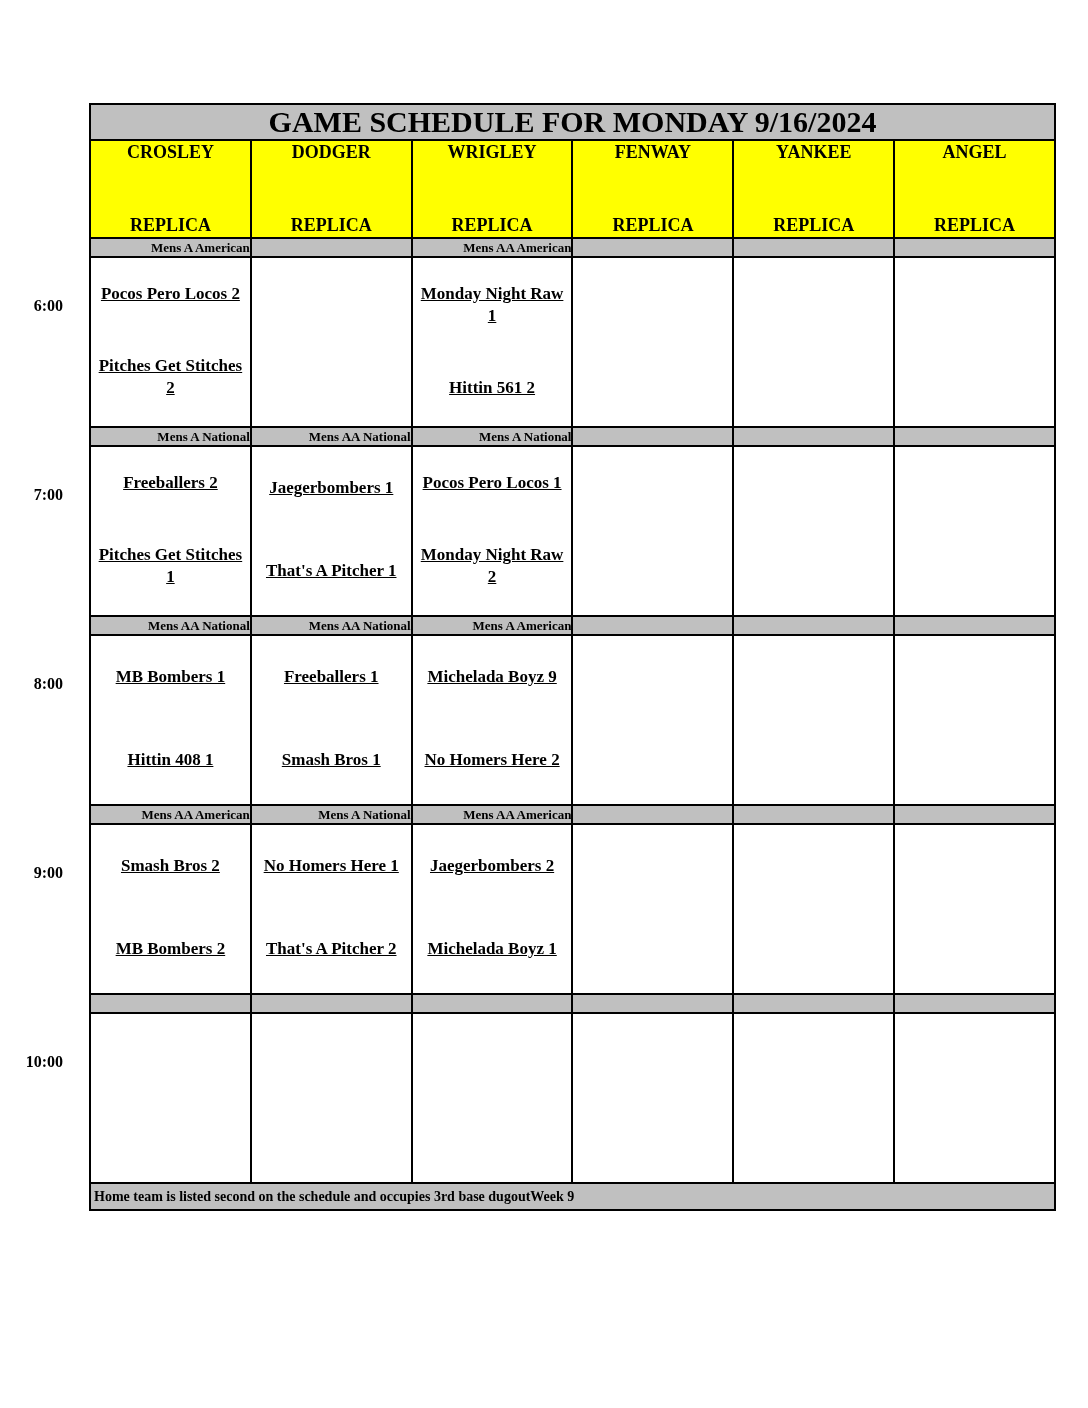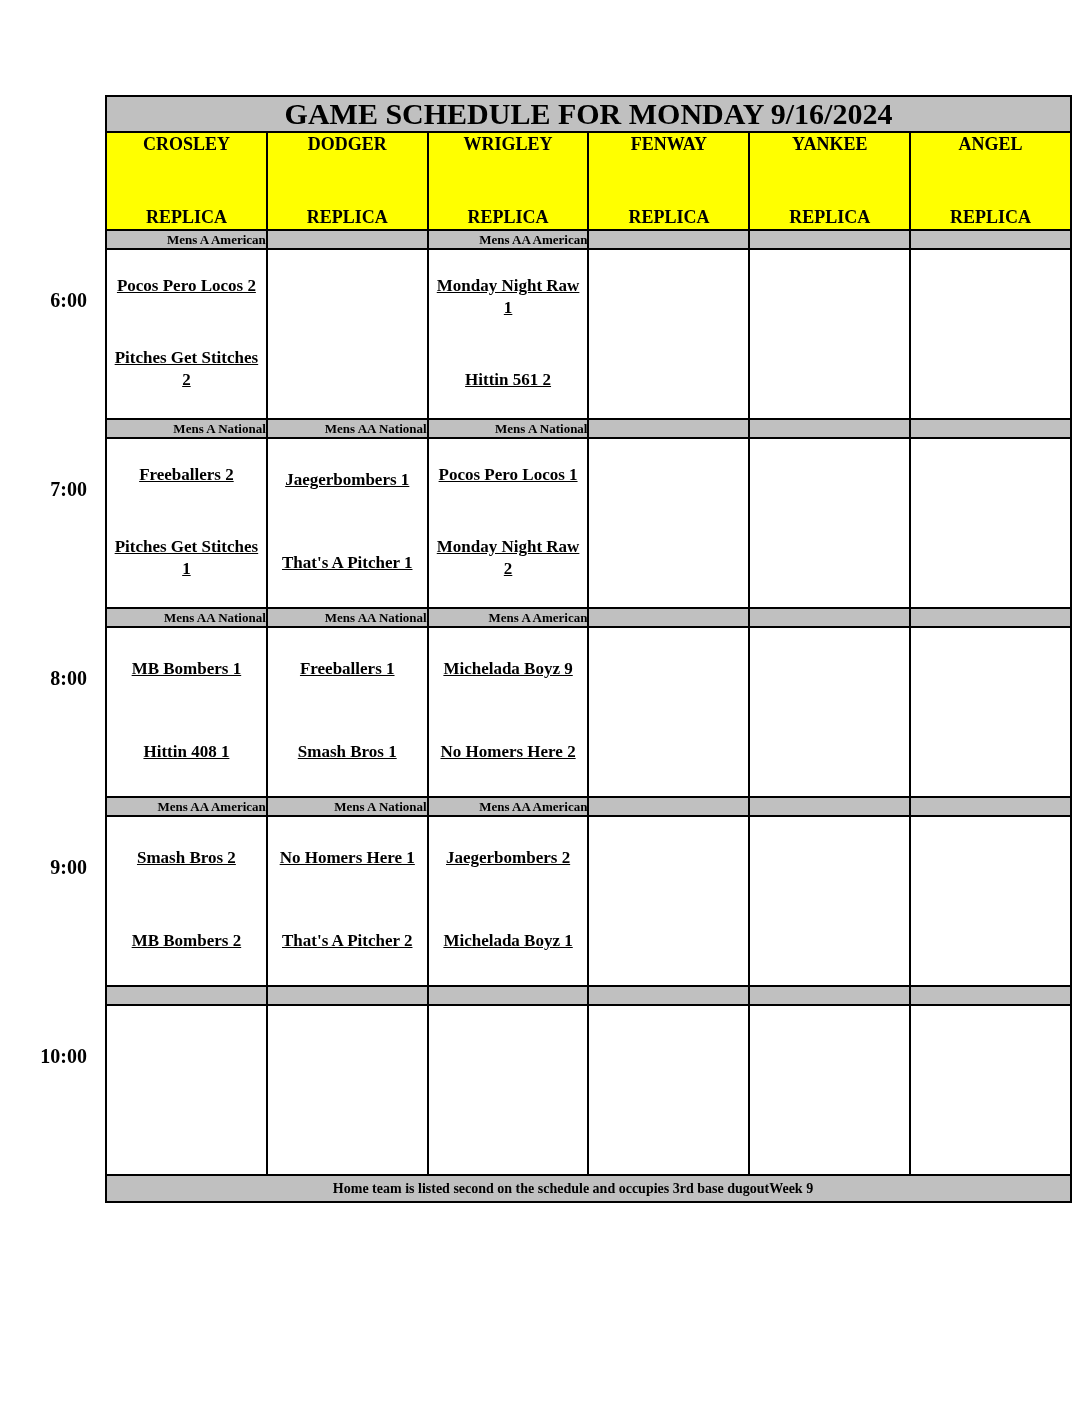--- a/index.html
+++ b/index.html
@@ -4,21 +4,21 @@
 <style>
   * { margin:0; padding:0; box-sizing:border-box; }
   html,body { background:#ffffff; }
   body {
     width:1088px; height:1408px; position:relative;
     font-family:"Liberation Serif", serif; color:#000;
   }
   .page { position:absolute; inset:0; background:#fff; }
   table.sched {
     border-collapse:collapse; table-layout:fixed;
-    position:absolute; top:95px; left:0; width:1056px;margin-left:16px;
+    position:absolute; top:103px; left:0; width:1056px;
   }
   td { font-weight:bold; overflow:hidden; }
   td.gutter { border:none; background:#fff; }
   td.bordered { border:2px solid #000; }
   td.title-cell {
     height:36px; background:#c0c0c0; text-align:center;
     font-size:30px; font-weight:bold; vertical-align:middle;
   }
   tr.head-row { height:98px; }
   td.field-head { background:#ffff00; vertical-align:middle; }
@@ -34,25 +34,25 @@
   }
   tr.game-row { height:170px; }
   td.game-cell { background:#fff; vertical-align:top; }
   .game-box {
     height:166px; display:flex; flex-direction:column;
     justify-content:space-around; align-items:stretch;
   }
   .team { text-align:center; font-size:17px; line-height:1.3; padding:0 3px;text-decoration:underline; }
   td.time-cell {
     vertical-align:top; padding-top:40px; text-align:right;
-    padding-right:18px; font-size:20px;
+    padding-right:26px; font-size:16px;
   }
   td.footer-cell { height:27px; background:#c0c0c0; vertical-align:middle; }
   .footer-box {
-    display:flex; justify-content:center; align-items:center;
+    display:flex; justify-content:flex-start; align-items:center;
     font-size:14px; padding-left:3px; padding-right:34px;
   }
 </style>
 </head>
 <body>
 
 <div class="page">
   <table class="sched">
     <colgroup>
       <col style="width:90px">

